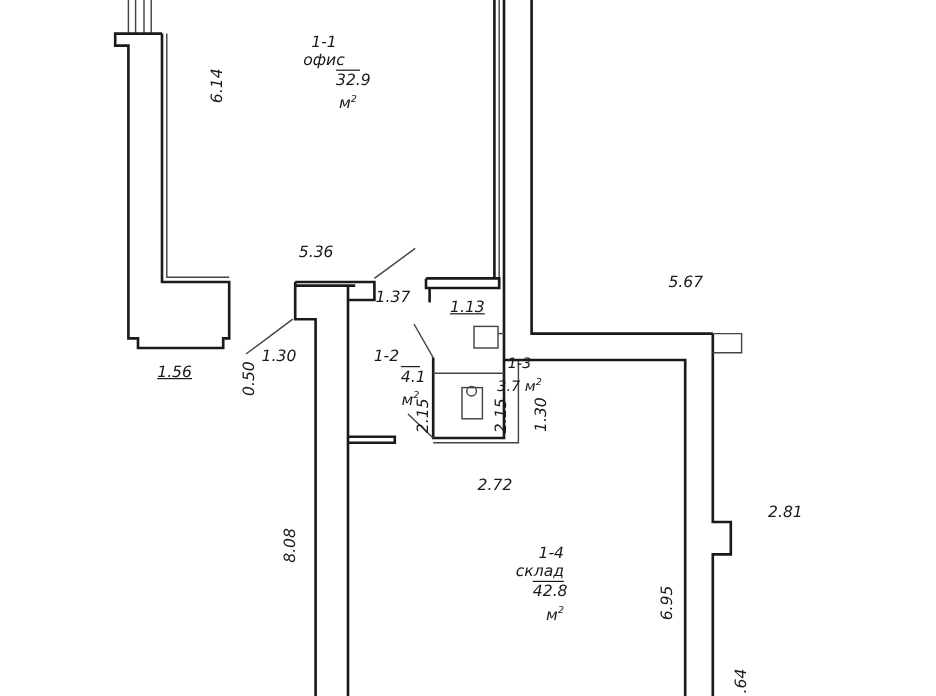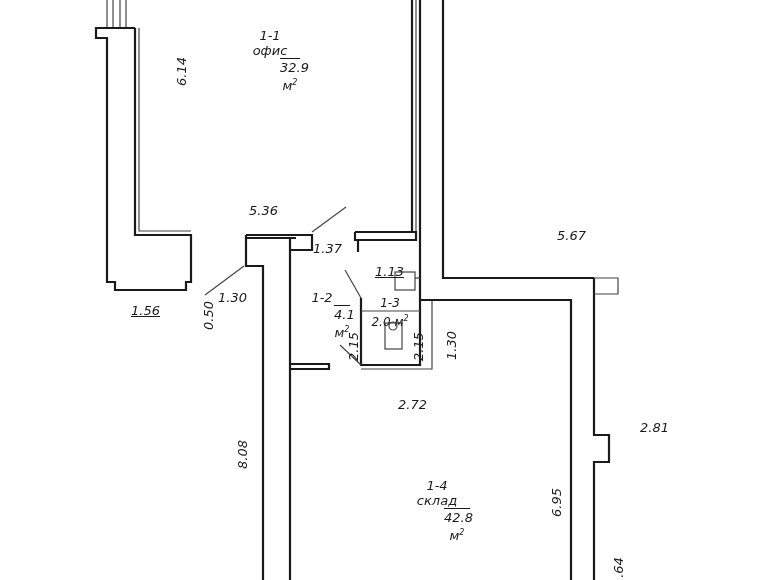--- a/index.html
+++ b/index.html
@@ -72,38 +72,38 @@
   <div>1-1</div>
   <div>офис</div>
   <div class="area"><span>32.9</span> <span>м</span><sup>2</sup></div>
 </div>
 
 <div class="room-label" style="left:294px; top:290px; width:56px;">
   <div>1-2</div>
   <div class="area"><span>4.1</span> <span>м</span><sup>2</sup></div>
 </div>
 
-<div class="room-label" style="left:362px; top:296px; width:56px; font-size:12px;">
+<div class="room-label" style="left:362px; top:296px; width:56px; font-size:12px;padding-left:43px;">
   <div>1-3</div>
-  <div><span>2.0</span> <span>м</span><sup>2</sup></div>
+  <div><span>3.7</span> <span>м</span><sup>2</sup></div>
 </div>
 
-<div class="room-label" style="left:404px; top:478px; width:66px;">
+<div class="room-label" style="left:404px; top:454px; width:66px;text-align:right;">
   <div>1-4</div>
   <div>склад</div>
   <div class="area"><span>42.8</span> <span>м</span><sup>2</sup></div>
 </div>
 
 <span class="lbl rot" style="left:167px; top:64px;">6.14</span>
 <span class="lbl" style="left:249px; top:203px;">5.36</span>
 <span class="lbl" style="left:131px; top:303px;text-decoration:underline;">1.56</span>
 <span class="lbl rot" style="left:194px; top:308px;">0.50</span>
 <span class="lbl" style="left:218px; top:290px;">1.30</span>
 <span class="lbl" style="left:313px; top:241px;">1.37</span>
-<span class="lbl" style="left:375px; top:264px;text-decoration:underline;">1.13</span>
+<span class="lbl" style="left:375px; top:249px;text-decoration:underline;">1.13</span>
 <span class="lbl" style="left:557px; top:228px;">5.67</span>
 <span class="lbl rot" style="left:339px; top:339px;">2.15</span>
 <span class="lbl rot" style="left:404px; top:339px;">2.15</span>
 <span class="lbl rot" style="left:437px; top:338px;">1.30</span>
 <span class="lbl" style="left:354px; top:397px;margin-left:44px;">2.72</span>
 <span class="lbl rot" style="left:228px; top:447px;">8.08</span>
 <span class="lbl" style="left:640px; top:420px;text-align:right;">2.81</span>
 <span class="lbl rot" style="left:542px; top:495px;">6.95</span>
 <span class="lbl rot" style="left:608px; top:560px;">.64</span>
 

